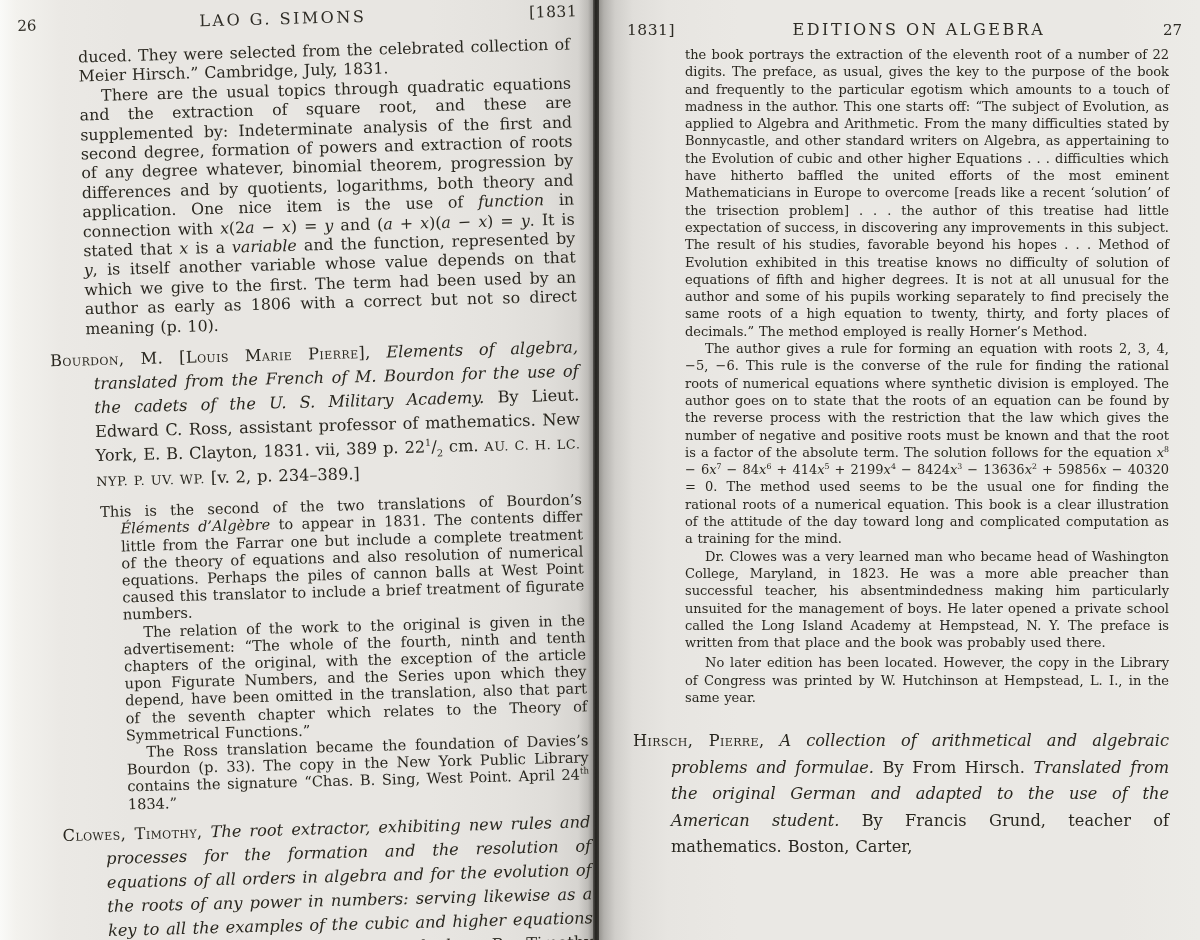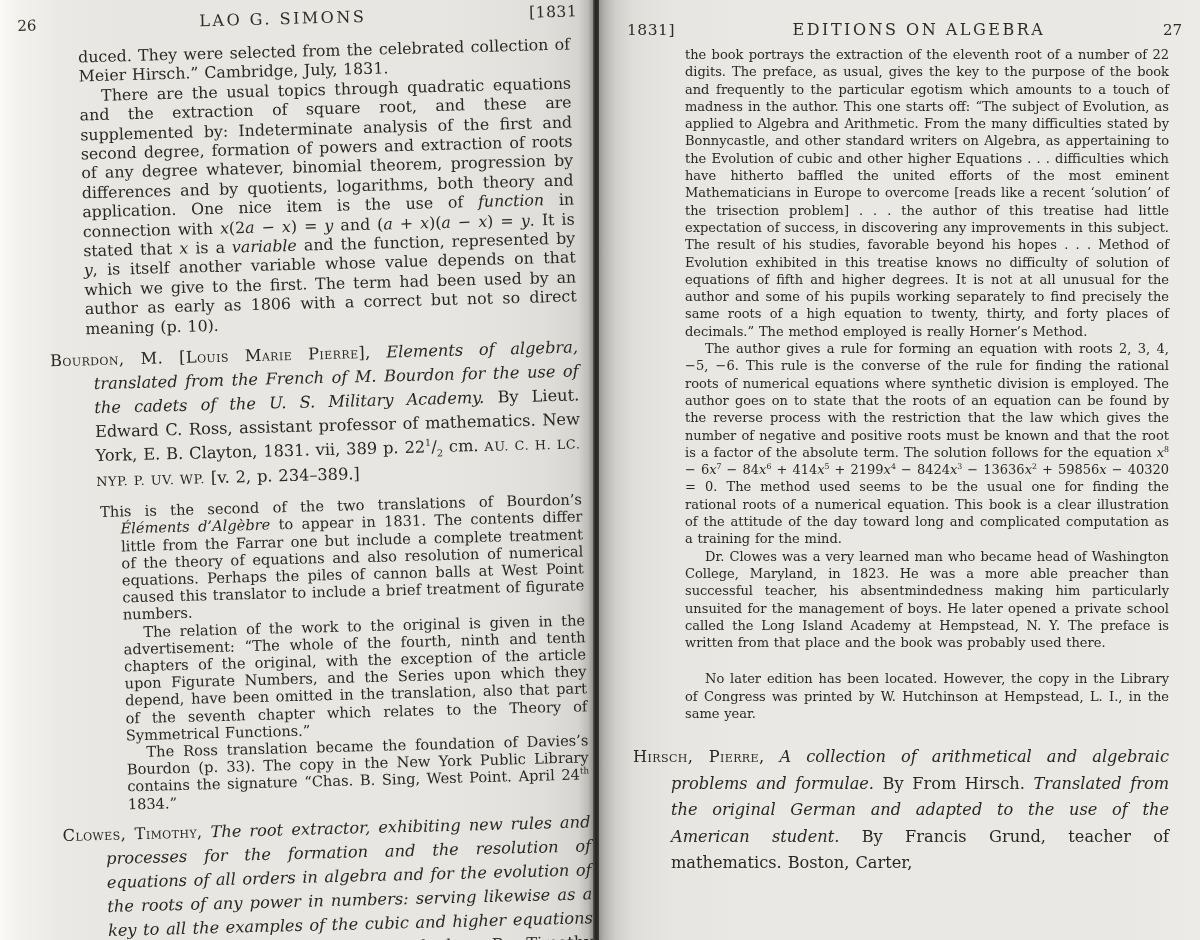--- a/index.html
+++ b/index.html
@@ -48,21 +48,21 @@
   .note p.hang{text-indent:-20px;}
   .note p.pind2{text-indent:20px;}
   .inner-right{position:absolute;left:86px;top:46px;width:484px;}
   .inner-right p{margin:0;text-align:justify;font-size:13px;line-height:17.3px;word-spacing:.05em;}
   .inner-right p.pind{text-indent:20px;}
   .oe-head{margin:9px 0 0 -14px;font-size:13.8px;letter-spacing:1px;color:#2b2922;}
   .inner-right p.entry-r{
     font-size:16.2px;line-height:26.5px;margin-top:22px;
     margin-left:-14px;text-indent:-38px;
   }
-  .inner-right p.po{margin-top:19px;}
+  .inner-right p.po{margin-top:3px;}
   .it{font-style:italic;}
   .sc{font-variant-caps:small-caps;letter-spacing:.4px;}
   .caps{font-size:.78em;letter-spacing:.7px;}
   sup,sub{font-size:.6em;line-height:0;}
 </style>
 </head>
 <body>
 
 <div class="page page-left">
   <div class="inner-left">

